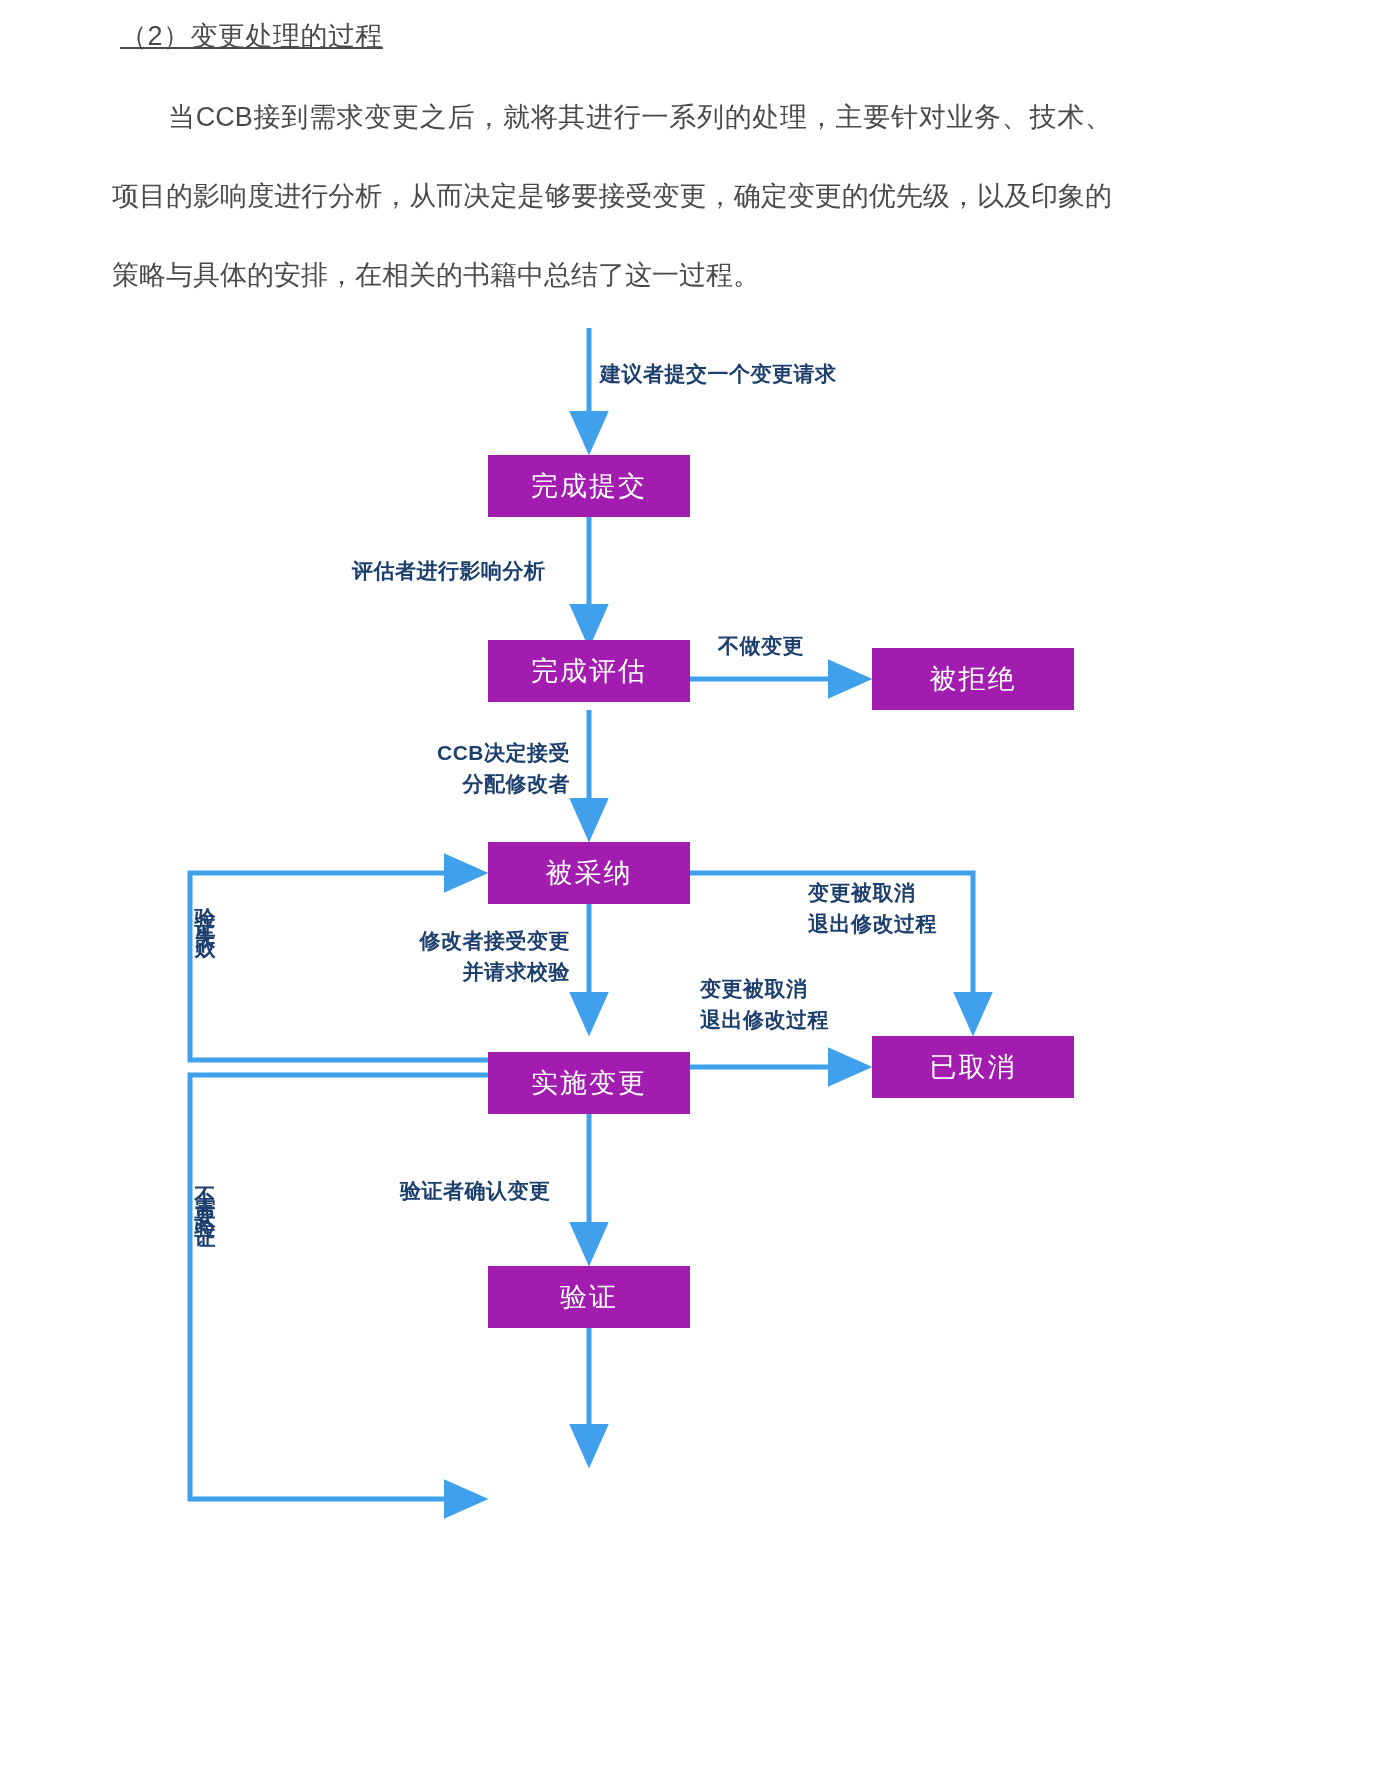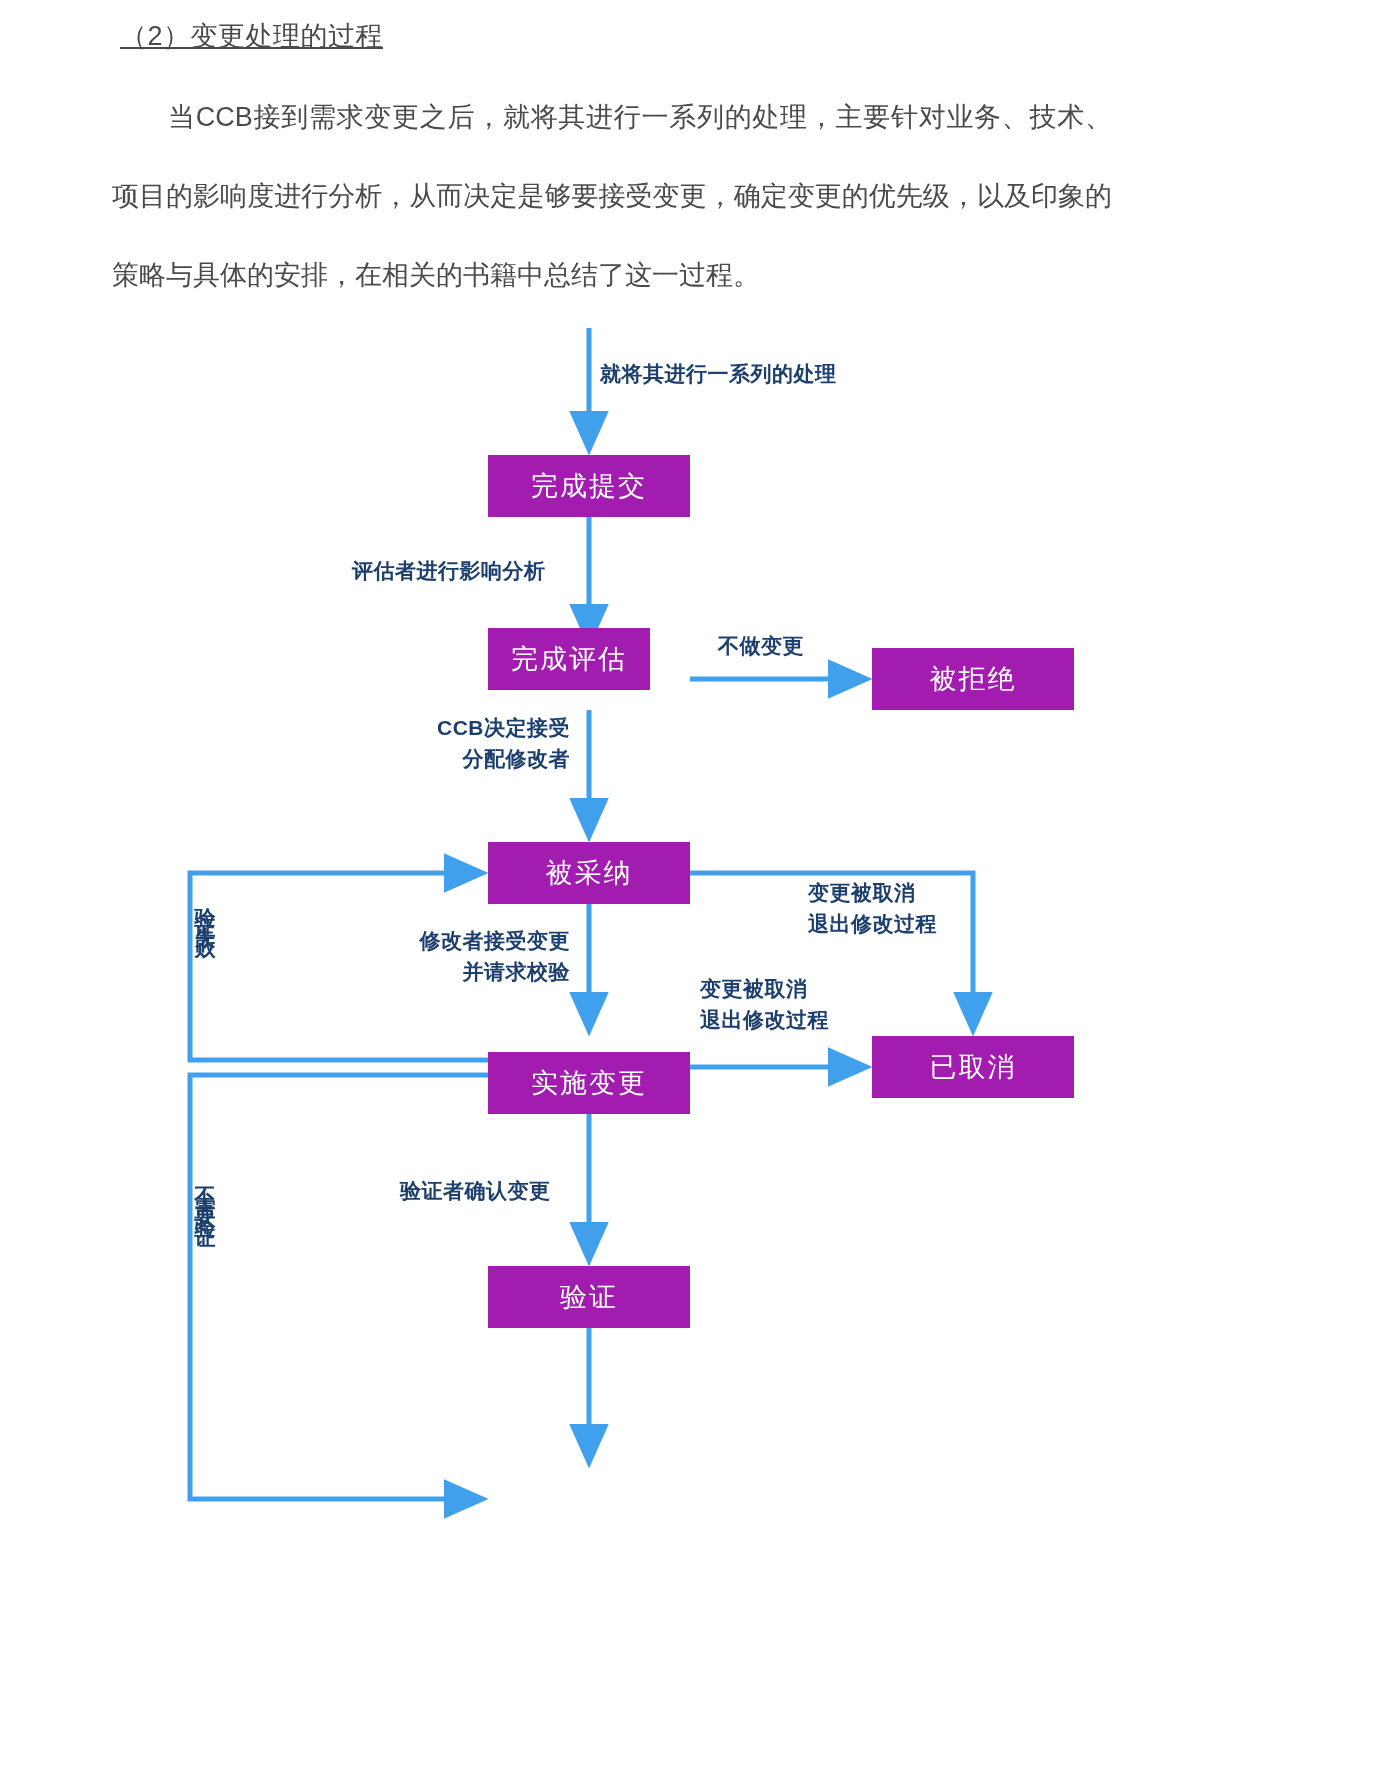--- a/index.html
+++ b/index.html
@@ -27,21 +27,21 @@
   .chart svg { position:absolute; left:0; top:0; }
 
   
   .node {
     position:absolute; background:#a21caf;
     display:flex; align-items:center; justify-content:center;
     color:#ffffff; font-size:27px; font-weight:400;
     letter-spacing:2px; box-sizing:border-box;
   }
   .n-submit   { left:488px; top:155px; width:202px; height:62px; }
-  .n-assess   { left:488px; top:328px; width:162px; height:62px; }
+  .n-assess   { left:488px; top:340px; width:202px; height:62px; }
   .n-rejected { left:872px; top:348px; width:202px; height:62px; }
   .n-adopted  { left:488px; top:542px; width:202px; height:62px; }
   .n-implement{ left:488px; top:736px; width:202px; height:62px;margin-top:16px; }
   .n-cancelled{ left:872px; top:736px; width:202px; height:62px; }
   .n-verify   { left:488px; top:966px; width:202px; height:62px; }
   .n-end      { left:488px; top:1168px; width:202px; height:62px; }
 
   
   .lbl {
     position:absolute; color:#1d3f6e; font-weight:bold;
@@ -53,21 +53,21 @@
   .lbl-vert {
     position:absolute; color:#1d3f6e; font-weight:bold;
     font-size:21px; letter-spacing:.5px;
     writing-mode:vertical-rl; text-orientation:upright;
     line-height:30px; letter-spacing:10px;
   }
 
   .l-submit    { left:600px; top:58px; }
   .l-analysis  { left:352px; top:255px; }
   .l-nochange  { left:718px; top:330px; }
-  .l-ccb       { left:420px; top:412px; width:150px; }
+  .l-ccb       { left:420px; top:437px; width:150px; }
   .l-cancel1   { left:808px; top:577px; }
   .l-accept    { left:400px; top:625px; width:170px; }
   .l-cancel2   { left:700px; top:673px; }
   .l-confirm   { left:400px; top:855px;margin-top:20px; }
   .v-fail      { left:190px; top:590px; }
   .v-noverify  { left:190px; top:870px; }
 </style>
 </head>
 <body>
 
@@ -111,21 +111,21 @@
   </svg>
 
   <div class="node n-submit">完成提交</div>
   <div class="node n-assess">完成评估</div>
   <div class="node n-rejected">被拒绝</div>
   <div class="node n-adopted">被采纳</div>
   <div class="node n-implement">实施变更</div>
   <div class="node n-cancelled">已取消</div>
   <div class="node n-verify">验证</div>
 
-  <div class="lbl l l-submit">就将其进行一系列的处理</div>
+  <div class="lbl l l-submit">建议者提交一个变更请求</div>
   <div class="lbl r l-analysis">评估者进行影响分析</div>
   <div class="lbl l l-nochange">不做变更</div>
   <div class="lbl r l-ccb">CCB决定接受
 分配修改者</div>
   <div class="lbl l l-cancel1">变更被取消
 退出修改过程</div>
   <div class="lbl r l-accept">修改者接受变更
 并请求校验</div>
   <div class="lbl l l-cancel2">变更被取消
 退出修改过程</div>

